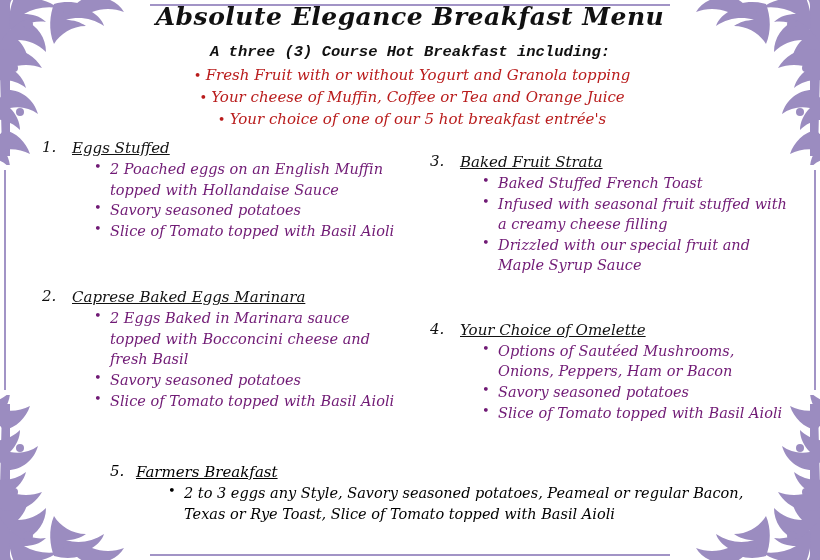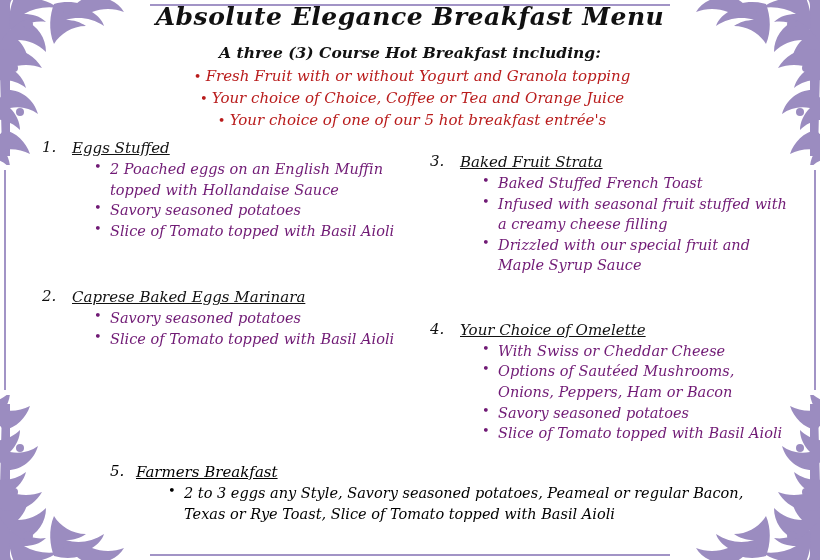--- a/index.html
+++ b/index.html
@@ -65,20 +65,21 @@
     font-family: "DejaVu Serif", serif;
   }
 
   .subtitle {
     text-align: center;
     font-size: 15.5px;
     font-style: italic;
     font-weight: bold;
     color: #111;
     margin-top: 12px;
+    font-family: Liberation Mono, monospace;
   }
 
   .intro-list {
     margin: 4px 0 0 0;
     padding: 0;
     list-style: none;
     text-align: center;
   }
   .intro-list li {
     font-size: 15px;
@@ -266,21 +267,21 @@
   </div>
 
   <div class="content">
 
     <div class="menu-title">Absolute Elegance Breakfast Menu</div>
 
     <div class="subtitle">A three (3) Course Hot Breakfast including:</div>
 
     <ul class="intro-list">
       <li><span class="bullet">•</span><span>Fresh Fruit with or without Yogurt and Granola topping</span></li>
-      <li><span class="bullet">•</span><span>Your choice of Choice, Coffee or Tea and Orange Juice</span></li>
+      <li><span class="bullet">•</span><span>Your cheese of Muffin, Coffee or Tea and Orange Juice</span></li>
       <li><span class="bullet">•</span><span>Your choice of one of our 5 hot breakfast entrée's</span></li>
     </ul>
 
     <div class="columns">
 
       <div class="col col-left">
 
         <div class="entree">
           <span class="num">1.</span>
           <span class="ename">Eggs Stuffed</span>
@@ -288,20 +289,21 @@
             <li>2 Poached eggs on an English Muffin topped with Hollandaise Sauce</li>
             <li>Savory seasoned potatoes</li>
             <li>Slice of Tomato topped with Basil Aioli</li>
           </ul>
         </div>
 
         <div class="entree" style="margin-top:46px">
           <span class="num">2.</span>
           <span class="ename">Caprese Baked Eggs Marinara</span>
           <ul>
+            <li>2 Eggs Baked in Marinara sauce topped with Bocconcini cheese and fresh Basil</li>
             <li>Savory seasoned potatoes</li>
             <li>Slice of Tomato topped with Basil Aioli</li>
           </ul>
         </div>
 
       </div>
 
       <div class="col col-right">
 
         <div class="entree" style="margin-top:14px">
@@ -311,21 +313,20 @@
             <li>Baked Stuffed French Toast</li>
             <li>Infused with seasonal fruit stuffed with a creamy cheese filling</li>
             <li>Drizzled with our special fruit and Maple Syrup Sauce</li>
           </ul>
         </div>
 
         <div class="entree" style="margin-top:44px">
           <span class="num">4.</span>
           <span class="ename">Your Choice of Omelette</span>
           <ul>
-            <li>With Swiss or Cheddar Cheese</li>
             <li>Options of Sautéed Mushrooms, Onions, Peppers, Ham or Bacon</li>
             <li>Savory seasoned potatoes</li>
             <li>Slice of Tomato topped with  Basil Aioli</li>
           </ul>
         </div>
 
       </div>
 
     </div>
 

